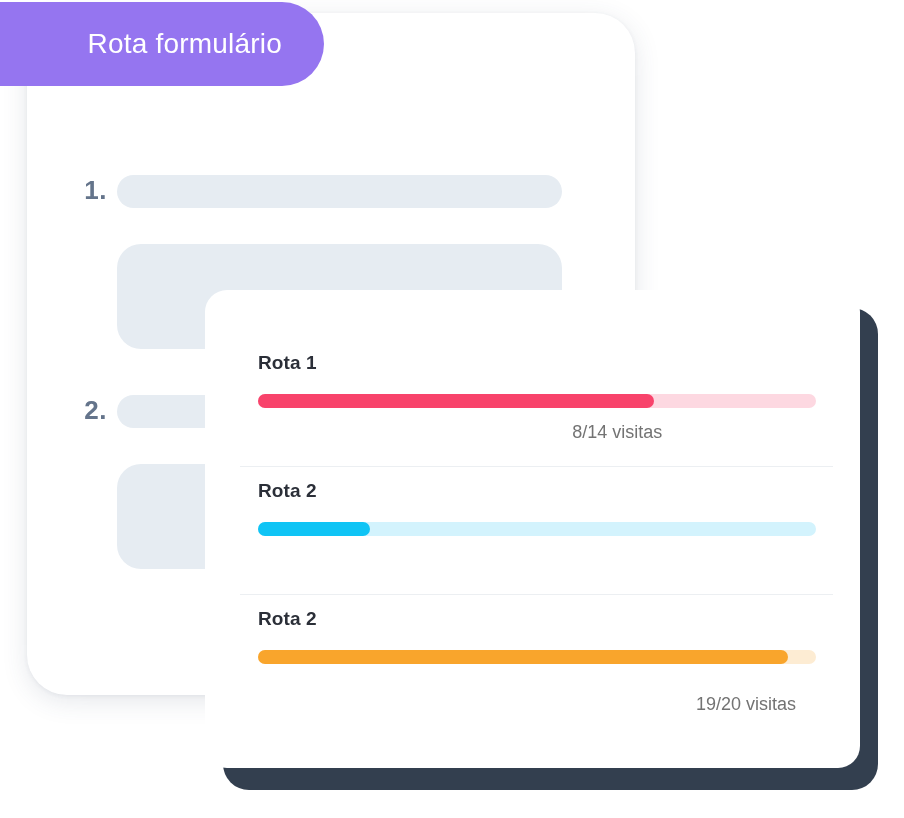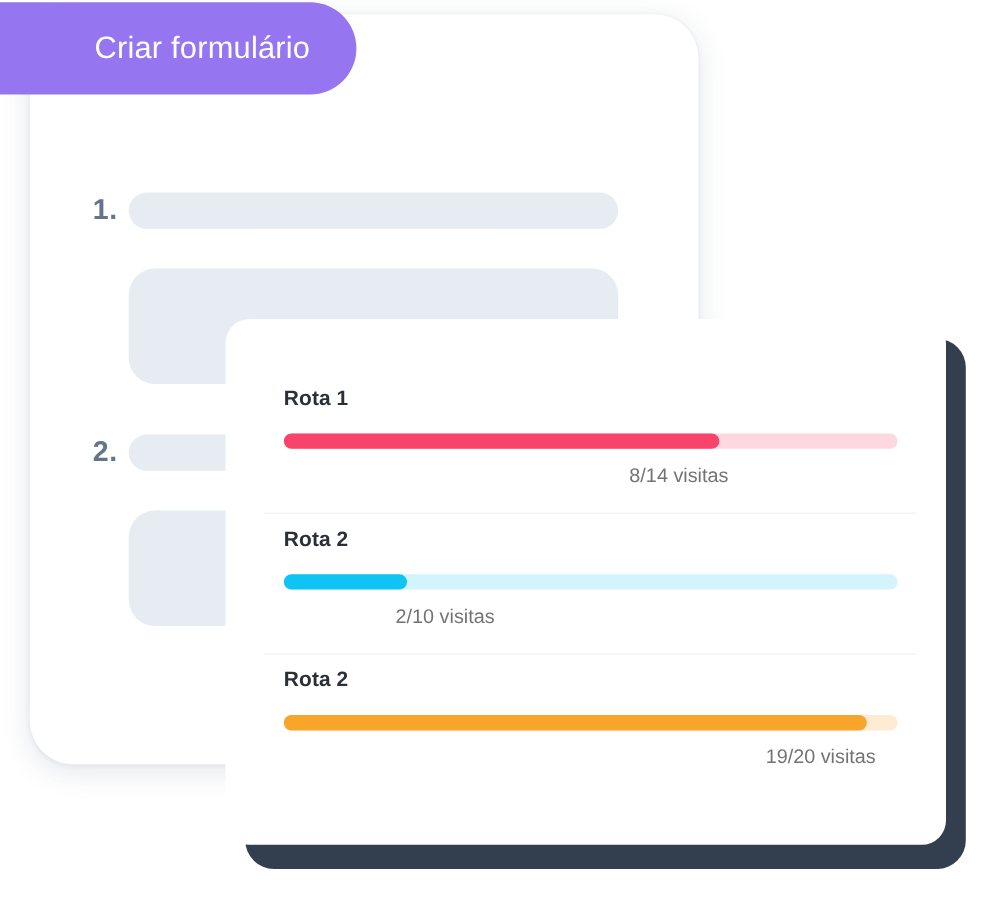--- a/index.html
+++ b/index.html
@@ -229,37 +229,34 @@
         </div>
       </div>
 
       <div class="divider d-0"></div>
 
       <div class="progress-item item-1">
         <div class="route-title">Rota 2</div>
         <div class="bar-track" style="background: rgb(211, 243, 253);">
           <div class="bar-fill" style="background: rgb(15, 196, 245); width: 20%;"></div>
         </div>
-        <div class="visits-row">
-          <span class="visits-label" style="left: calc(20% - 10px); transform: translateX(0px);">2/10 visitas</span>
-        </div>
       </div>
 
       <div class="divider d-1"></div>
 
       <div class="progress-item item-2">
         <div class="route-title">Rota 2</div>
         <div class="bar-track" style="background: rgb(253, 236, 211);">
           <div class="bar-fill" style="background: rgb(249, 165, 44); width: 95%;"></div>
         </div>
         <div class="visits-row">
-          <span class="visits-label" style="left: auto; right: calc(5% - 8px);">19/20 visitas</span>
+          <span class="visits-label" style="left: auto; right: calc(5% - 8px); margin-top: 16px;">19/20 visitas</span>
         </div>
       </div>
 
     </div>
   </div>
 
   <button class="cta-button" style="background: rgb(149, 117, 240);">
-    <span class="cta-label">Criar formulário</span>
+    <span class="cta-label">Rota formulário</span>
   </button>
 
 </div>
 
 </body></html>

